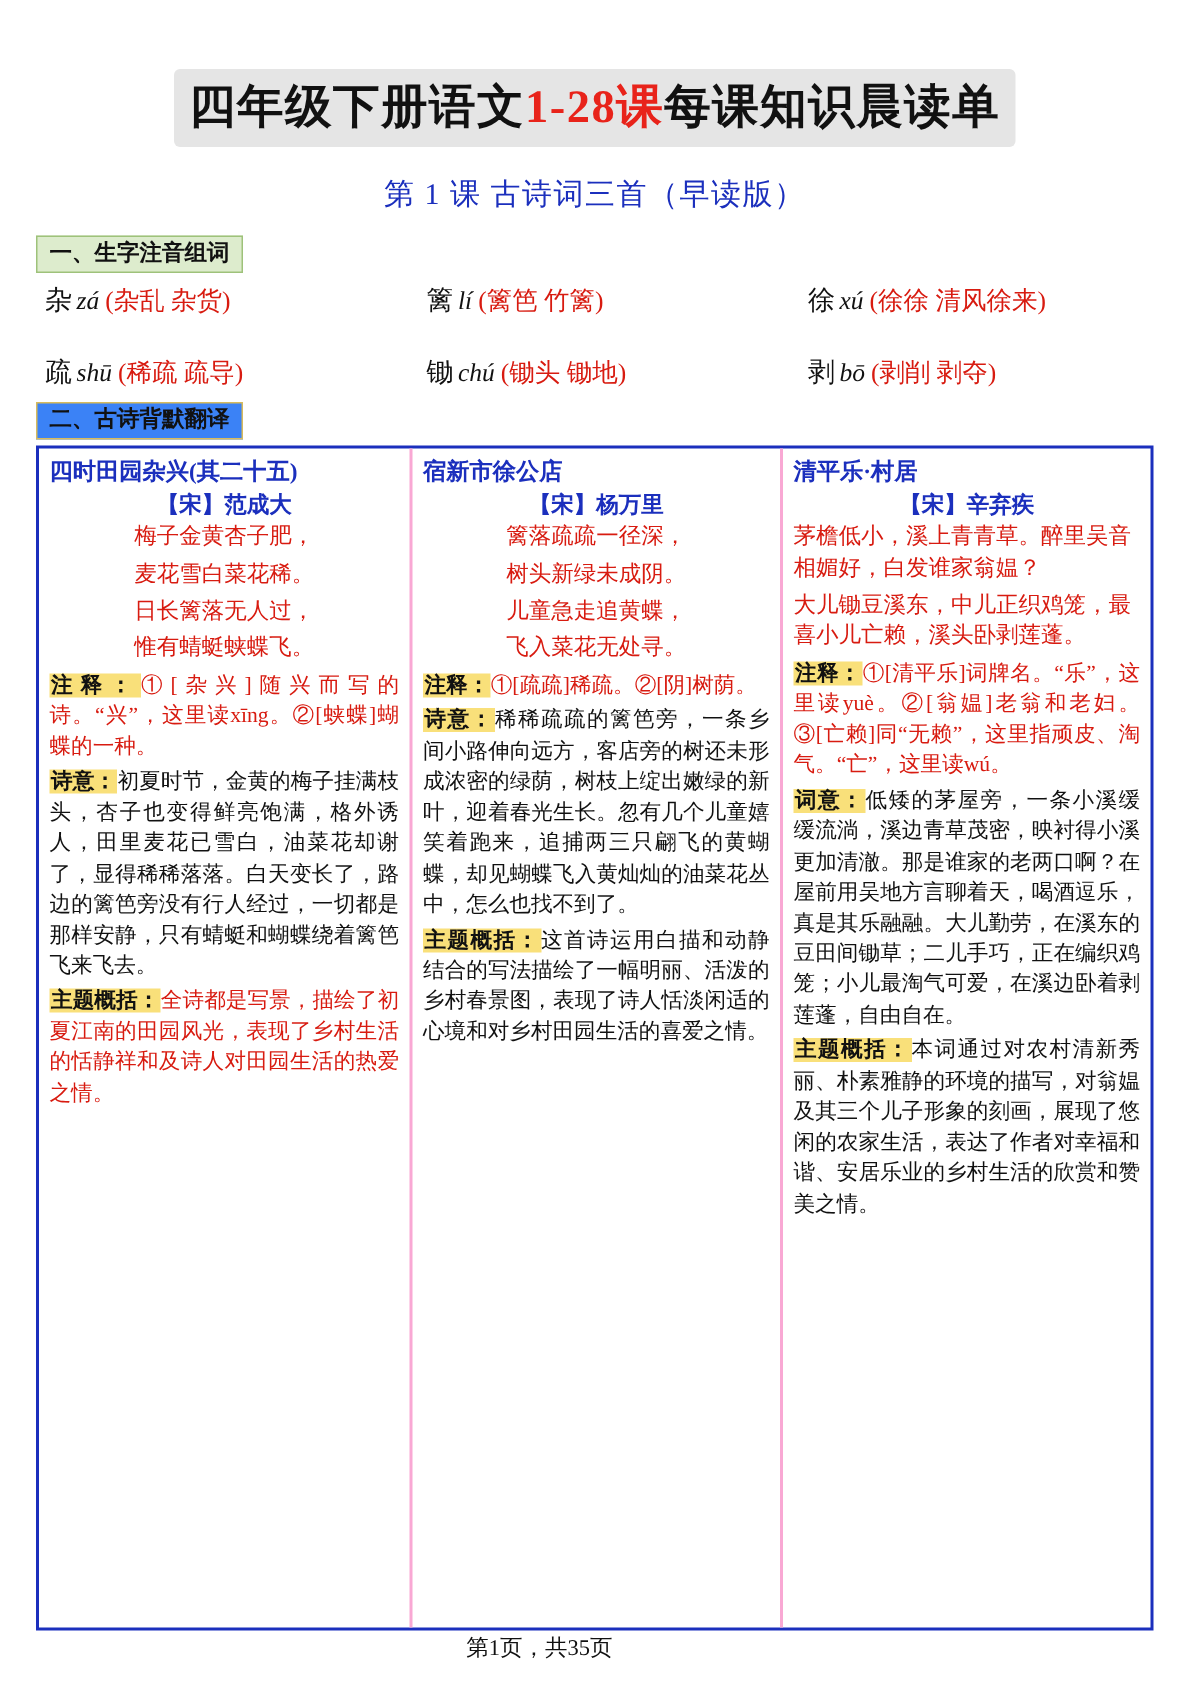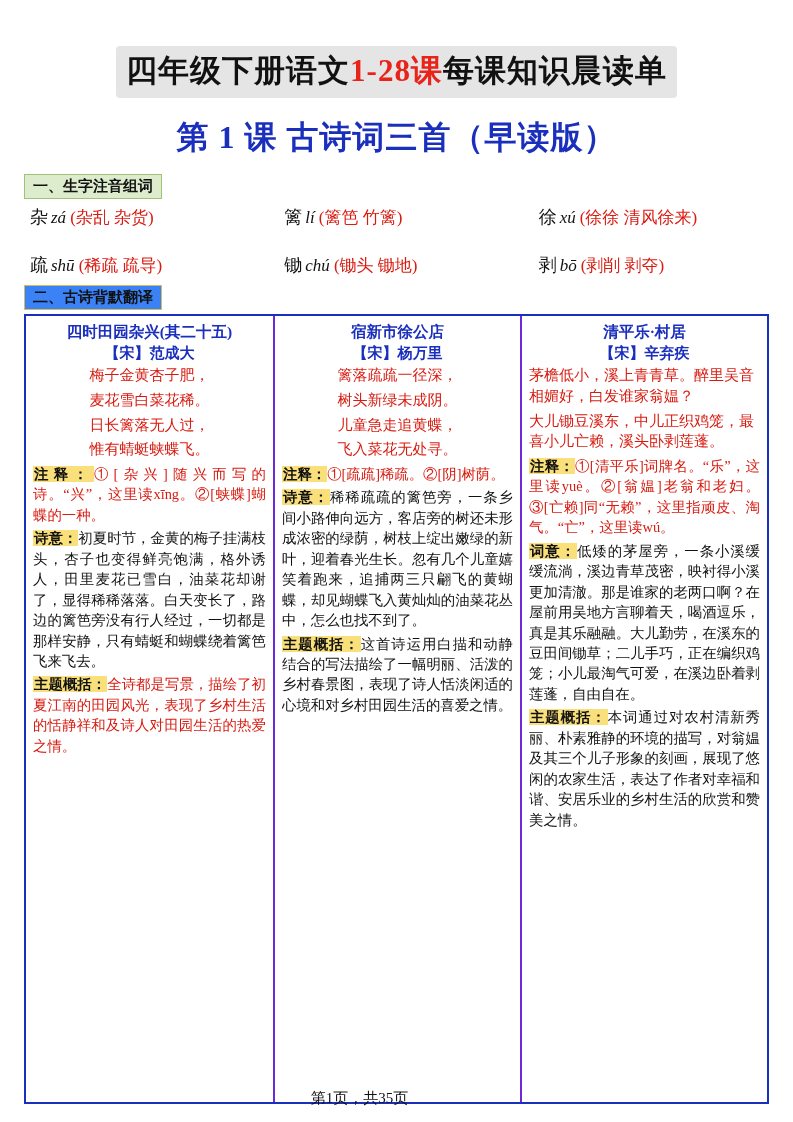--- a/index.html
+++ b/index.html
@@ -37,22 +37,22 @@
     font-weight: bold;
     letter-spacing: 1px;
     font-family: "Liberation Serif", "DejaVu Serif", serif;
     color: #111;
     white-space: nowrap;
   }
   .title-text .red { color: #e8231a; }
 
   .subtitle {
     text-align: center;
-    font-size: 32px;
-    font-weight: bold;
+    font-size: 20px;
+    font-weight: normal;
     color: #1b2fbd;
     margin: 18px 0 14px 0;
     letter-spacing: 1px;
   }
 
   
   .section-head {
     display: inline-block;
     background: #ddeccd;
     border: 1px solid #9ec27a;
@@ -93,24 +93,24 @@
     border: 2px solid #1b2fbd;
     margin-top: 2px;
     height: 790px;
     box-sizing: border-box;
   }
   .col {
     padding: 6px 7px 4px 7px;
     box-sizing: border-box;
     overflow: hidden;
   }
-  .col + .col { border-left: 2px solid #6d28d9; }
+  .col + .col { border-left: 2px solid #f9a8d4; }
 
   .poem-title {
-    text-align: center;
+    text-align: left;
     color: #1b2fbd;
     font-size: 15.5px;
     font-weight: bold;
     line-height: 1.3;
     margin-bottom: 2px;
   }
   .poem-author {
     text-align: center;
     color: #1b2fbd;
     font-size: 15px;

